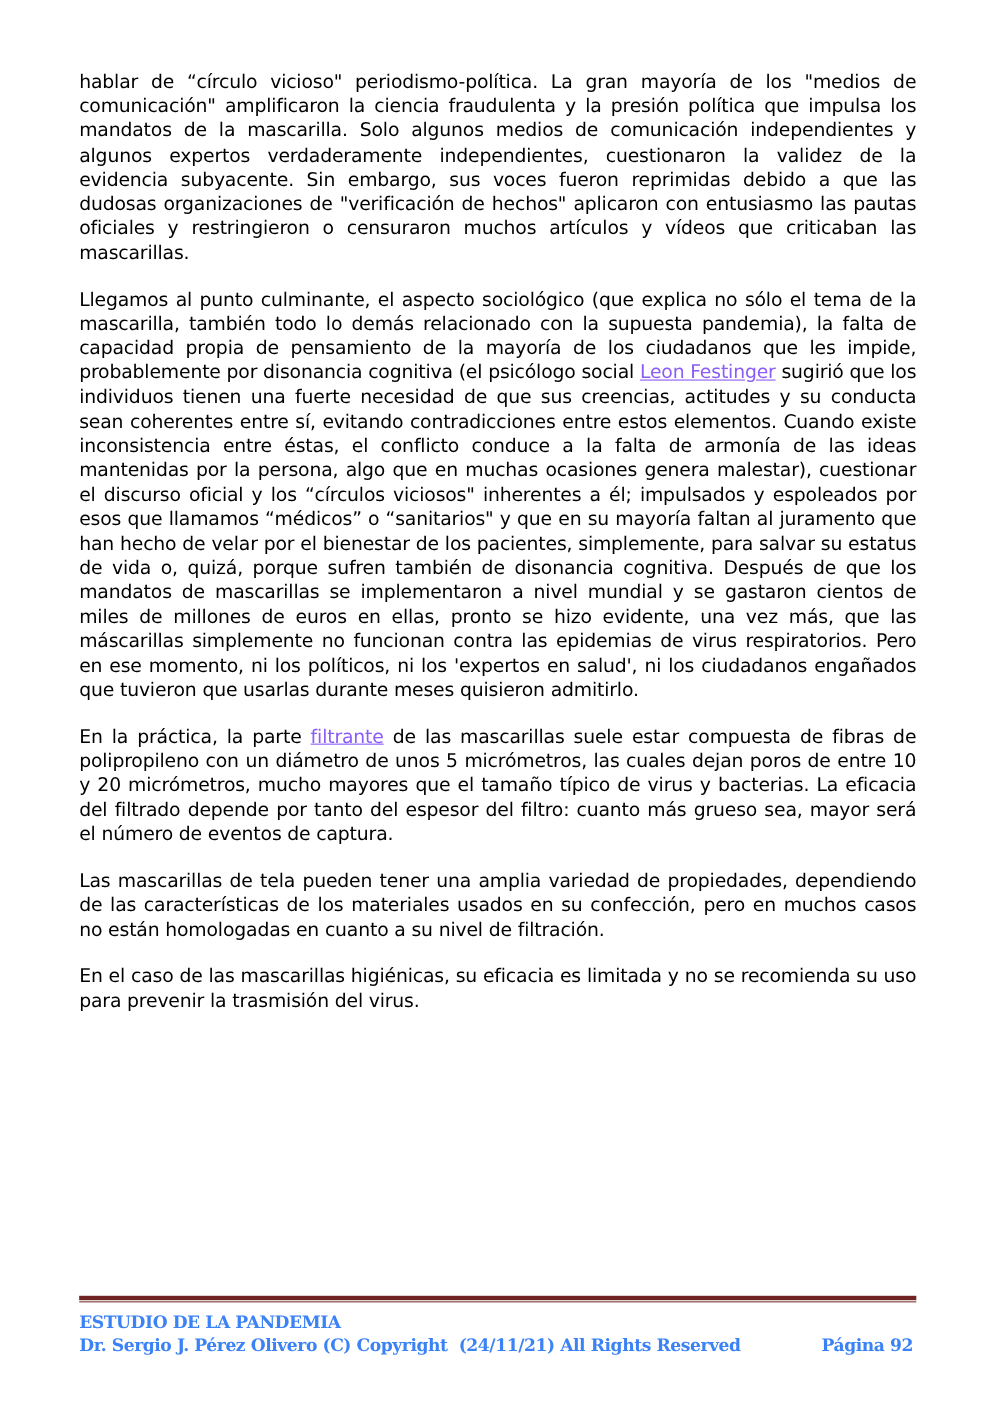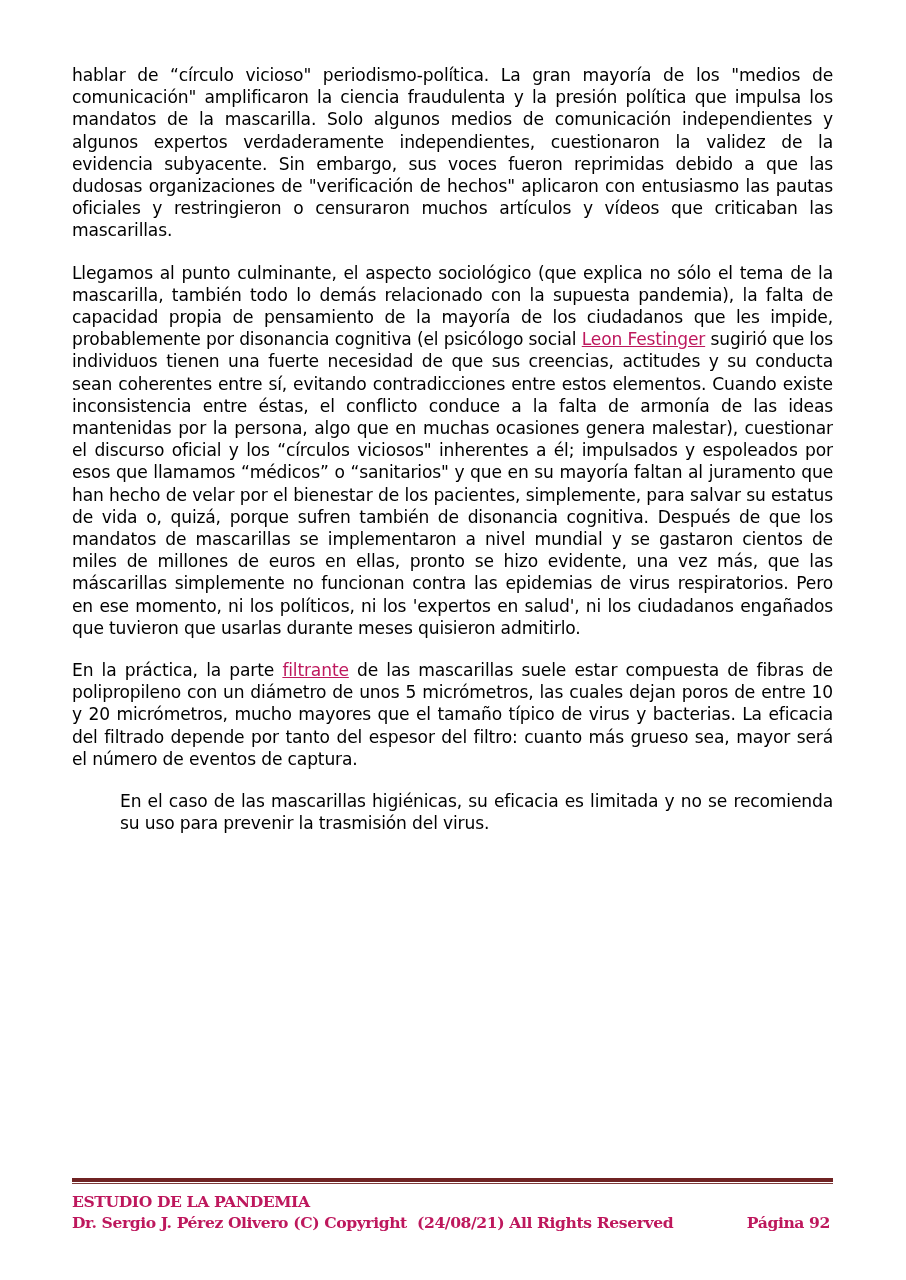--- a/index.html
+++ b/index.html
@@ -28,23 +28,23 @@
     font-size: 17.1px;
     line-height: 22.2px;
     color: #000000;
     text-align: justify;
     text-justify: inter-word;
     margin: 0 0 20px 0;
     letter-spacing: -0.15px;
     word-spacing: 0px;
     -webkit-font-smoothing: none;
   }
-  p.para:last-child { margin-bottom: 0; margin-left: 48px; }
+  p.para:last-child { margin-bottom: 0; }
   a.doclink {
-    color: #be185d;
+    color: #8b5cf6;
     text-decoration: underline;
     text-underline-offset: 1px;
   }
   
   .footer {
     position: absolute;
     left: 72px;
     top: 1178px;
     width: 761px;
   }
@@ -55,21 +55,21 @@
     border-bottom: 1px solid #7E3A3A;
     background: #ffffff;
     box-sizing: border-box;
   }
   .footer-lines {
     margin-top: 7px;
     font-family: "DejaVu Serif", serif;
     font-weight: bold;
     font-size: 15.6px;
     line-height: 21px;
-    color: #be185d;
+    color: #3b82f6;
     letter-spacing: -0.4px;
   }
   .footer-row {
     display: flex;
     align-items: baseline;
     justify-content: space-between;
   }
   .footer-row .left { white-space: pre; }
   .footer-row .right {
     white-space: pre;
@@ -80,27 +80,28 @@
 </head>
 <body>
 
 <div class="page">
 
   <div class="content">
 
   <p class="para">hablar de “círculo vicioso" periodismo-política. La gran mayoría de los "medios de comunicación" amplificaron la ciencia fraudulenta y la presión política que impulsa los mandatos de la mascarilla. Solo algunos medios de comunicación independientes y algunos expertos verdaderamente independientes, cuestionaron la validez de la evidencia subyacente. Sin embargo, sus voces fueron reprimidas debido a que las dudosas organizaciones de "verificación de hechos" aplicaron con entusiasmo las pautas oficiales y restringieron o censuraron muchos artículos y vídeos que criticaban las mascarillas.</p>
       <p class="para">Llegamos al punto culminante, el aspecto sociológico (que explica no sólo el tema de la mascarilla, también todo lo demás relacionado con la supuesta pandemia), la falta de capacidad propia de pensamiento de la mayoría de los ciudadanos que les impide, probablemente por disonancia cognitiva (el psicólogo social <a class="doclink" href="#">Leon Festinger</a> sugirió que los individuos tienen una fuerte necesidad de que sus creencias, actitudes y su conducta sean coherentes entre sí, evitando contradicciones entre estos elementos. Cuando existe inconsistencia entre éstas, el conflicto conduce a la falta de armonía de las ideas mantenidas por la persona, algo que en muchas ocasiones genera malestar), cuestionar el discurso oficial y los “círculos viciosos" inherentes a él; impulsados y espoleados por esos que llamamos “médicos” o “sanitarios" y que en su mayoría faltan al juramento que han hecho de velar por el bienestar de los pacientes, simplemente, para salvar su estatus de vida o, quizá, porque sufren también de disonancia cognitiva. Después de que los mandatos de mascarillas se implementaron a nivel mundial y se gastaron cientos de miles de millones de euros en ellas, pronto se hizo evidente, una vez más, que las máscarillas simplemente no funcionan contra las epidemias de virus respiratorios. Pero en ese momento, ni los políticos, ni los 'expertos en salud', ni los ciudadanos engañados que tuvieron que usarlas durante meses quisieron admitirlo.</p>
       <p class="para">En la práctica, la parte <a class="doclink" href="#">filtrante</a> de las mascarillas suele estar compuesta de fibras de polipropileno con un diámetro de unos 5 micrómetros, las cuales dejan poros de entre 10 y 20 micrómetros, mucho mayores que el tamaño típico de virus y bacterias. La eficacia del filtrado depende por tanto del espesor del filtro: cuanto más grueso sea, mayor será el número de eventos de captura.</p>
+      <p class="para">Las mascarillas de tela pueden tener una amplia variedad de propiedades, dependiendo de las características de los materiales usados en su confección, pero en muchos casos no están homologadas en cuanto a su nivel de filtración.</p>
       <p class="para">En el caso de las mascarillas higiénicas, su eficacia es limitada y no se recomienda su uso para prevenir la trasmisión del virus.</p>
     </div>
 
   <div class="footer">
     <div class="footer-rule"></div>
     <div class="footer-lines">
       <div class="footer-title">ESTUDIO DE LA PANDEMIA</div>
       <div class="footer-row">
-        <span class="left">Dr. Sergio J. Pérez Olivero (C) Copyright  (24/08/21) All Rights Reserved</span>
+        <span class="left">Dr. Sergio J. Pérez Olivero (C) Copyright  (24/11/21) All Rights Reserved</span>
         <span class="right">Página 92</span>
       </div>
     </div>
   </div>
 
 </div>
 
 </body></html>

